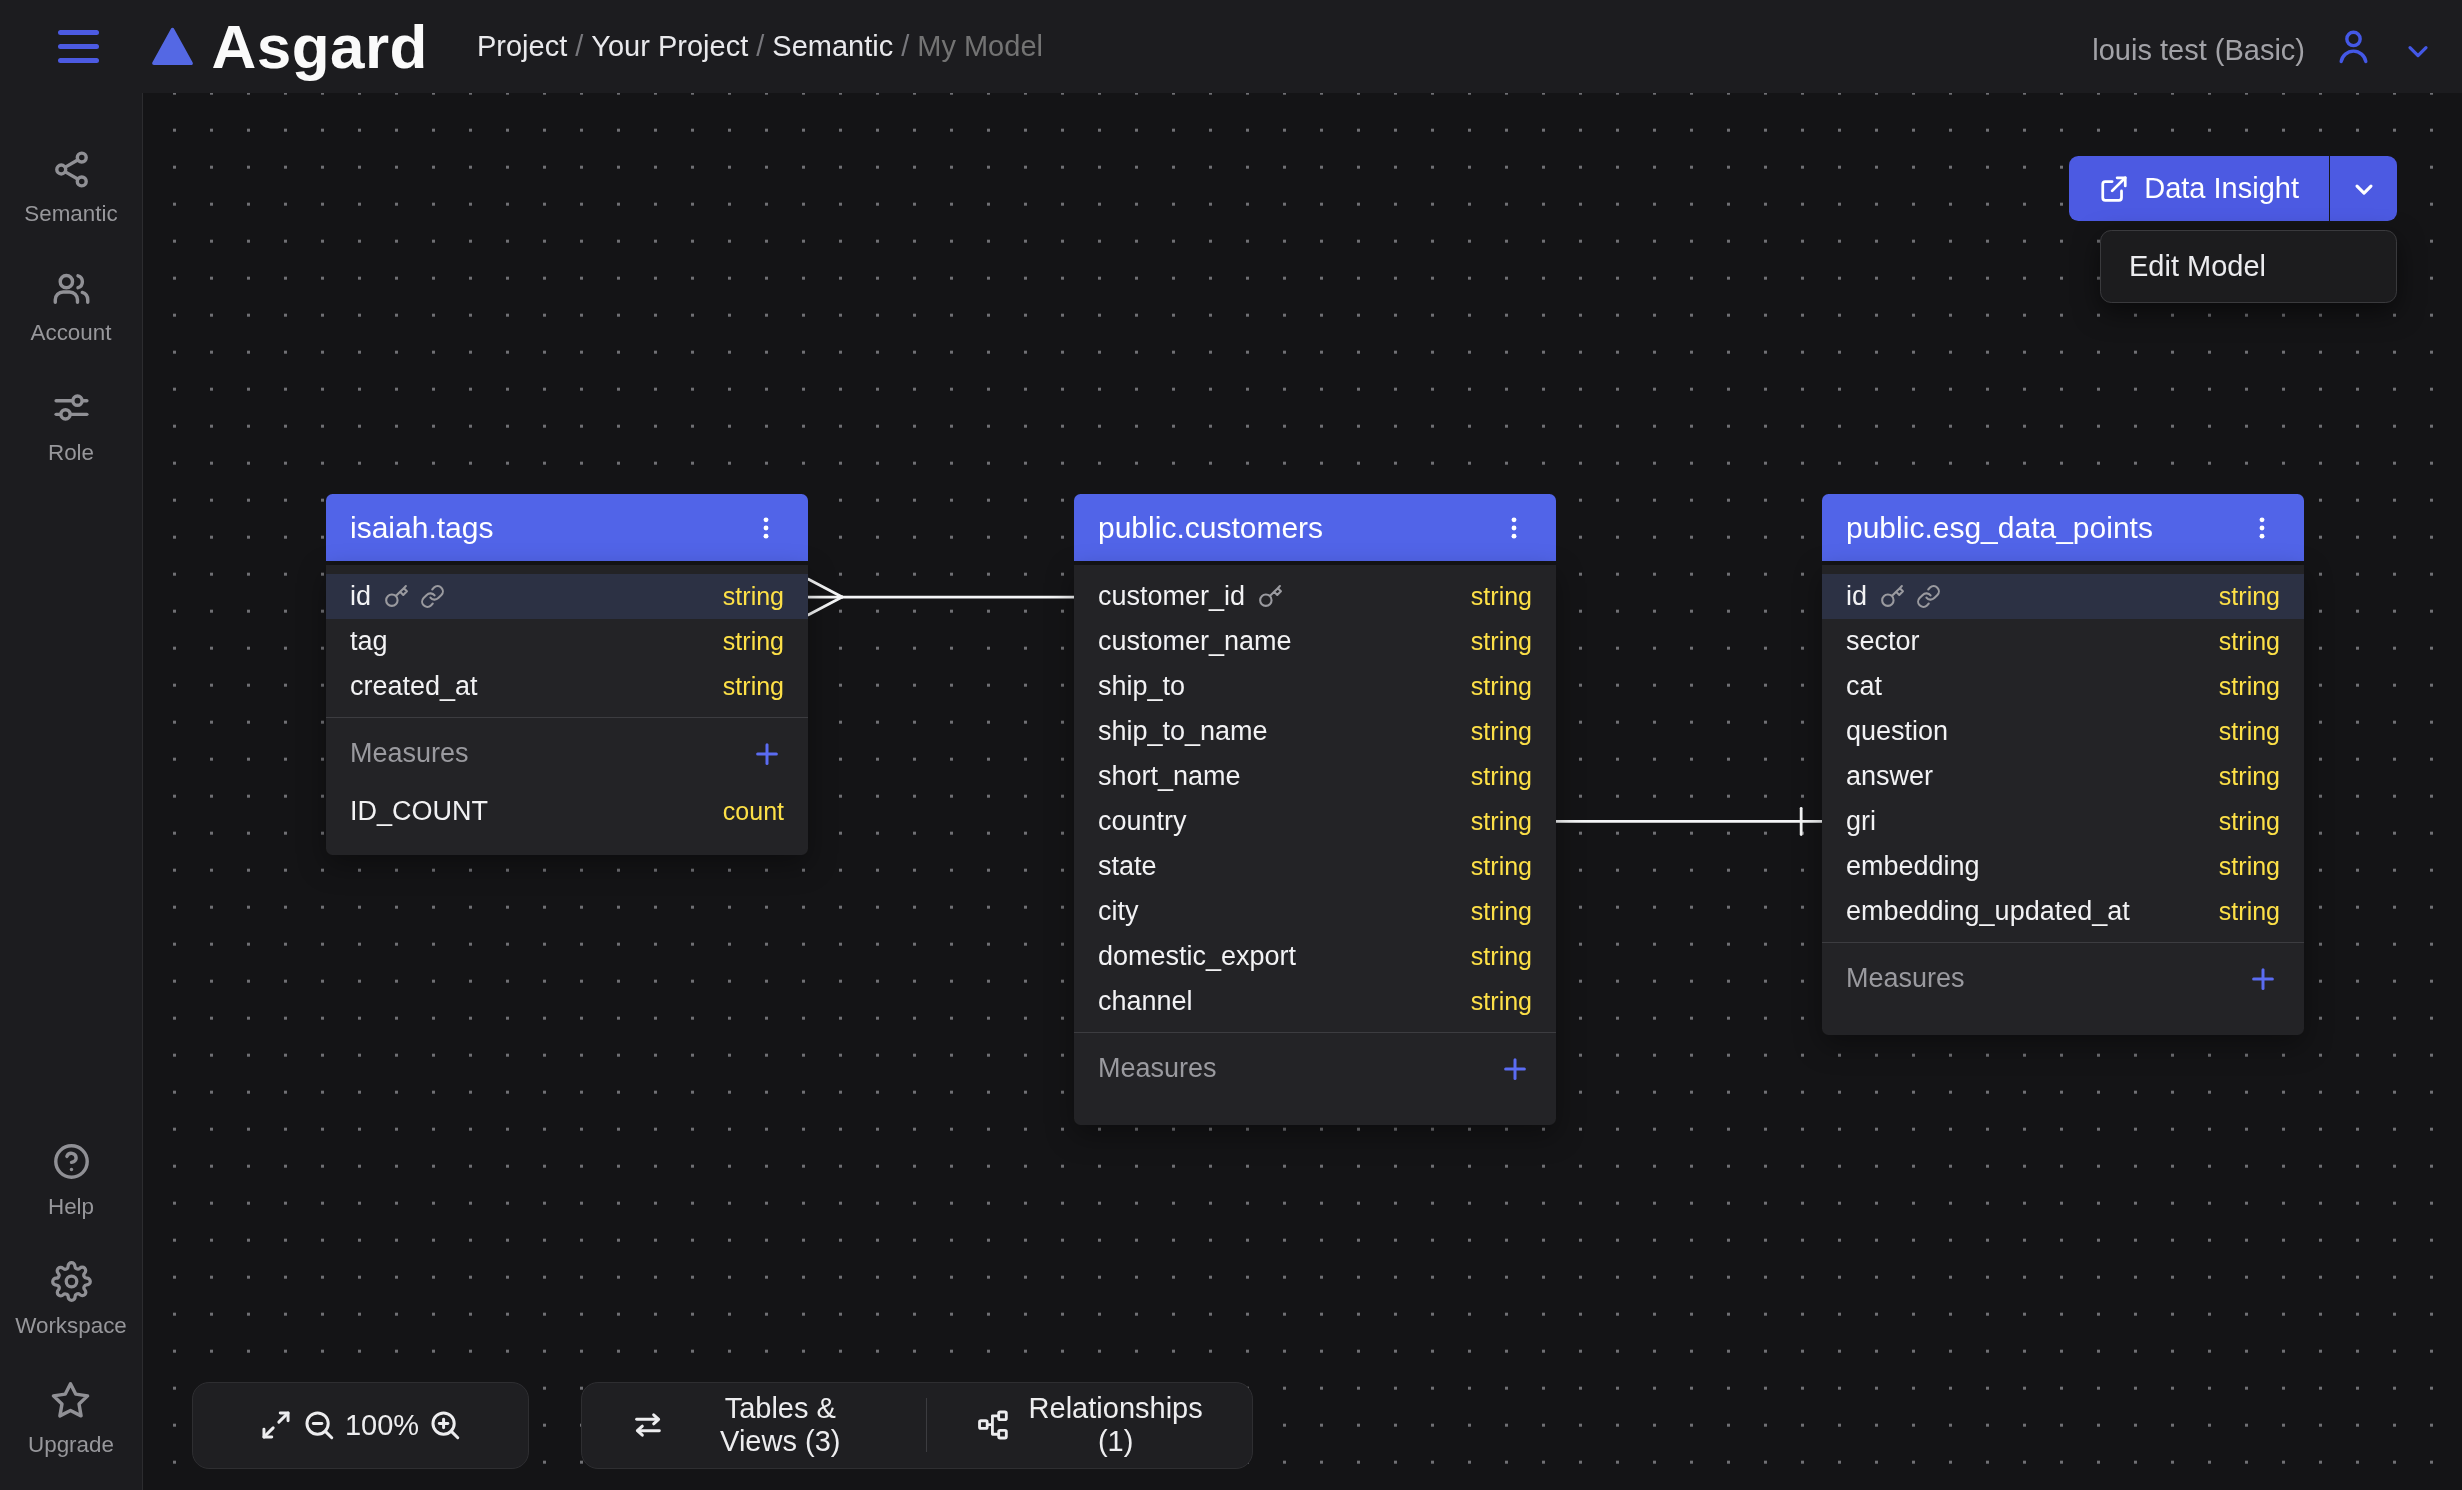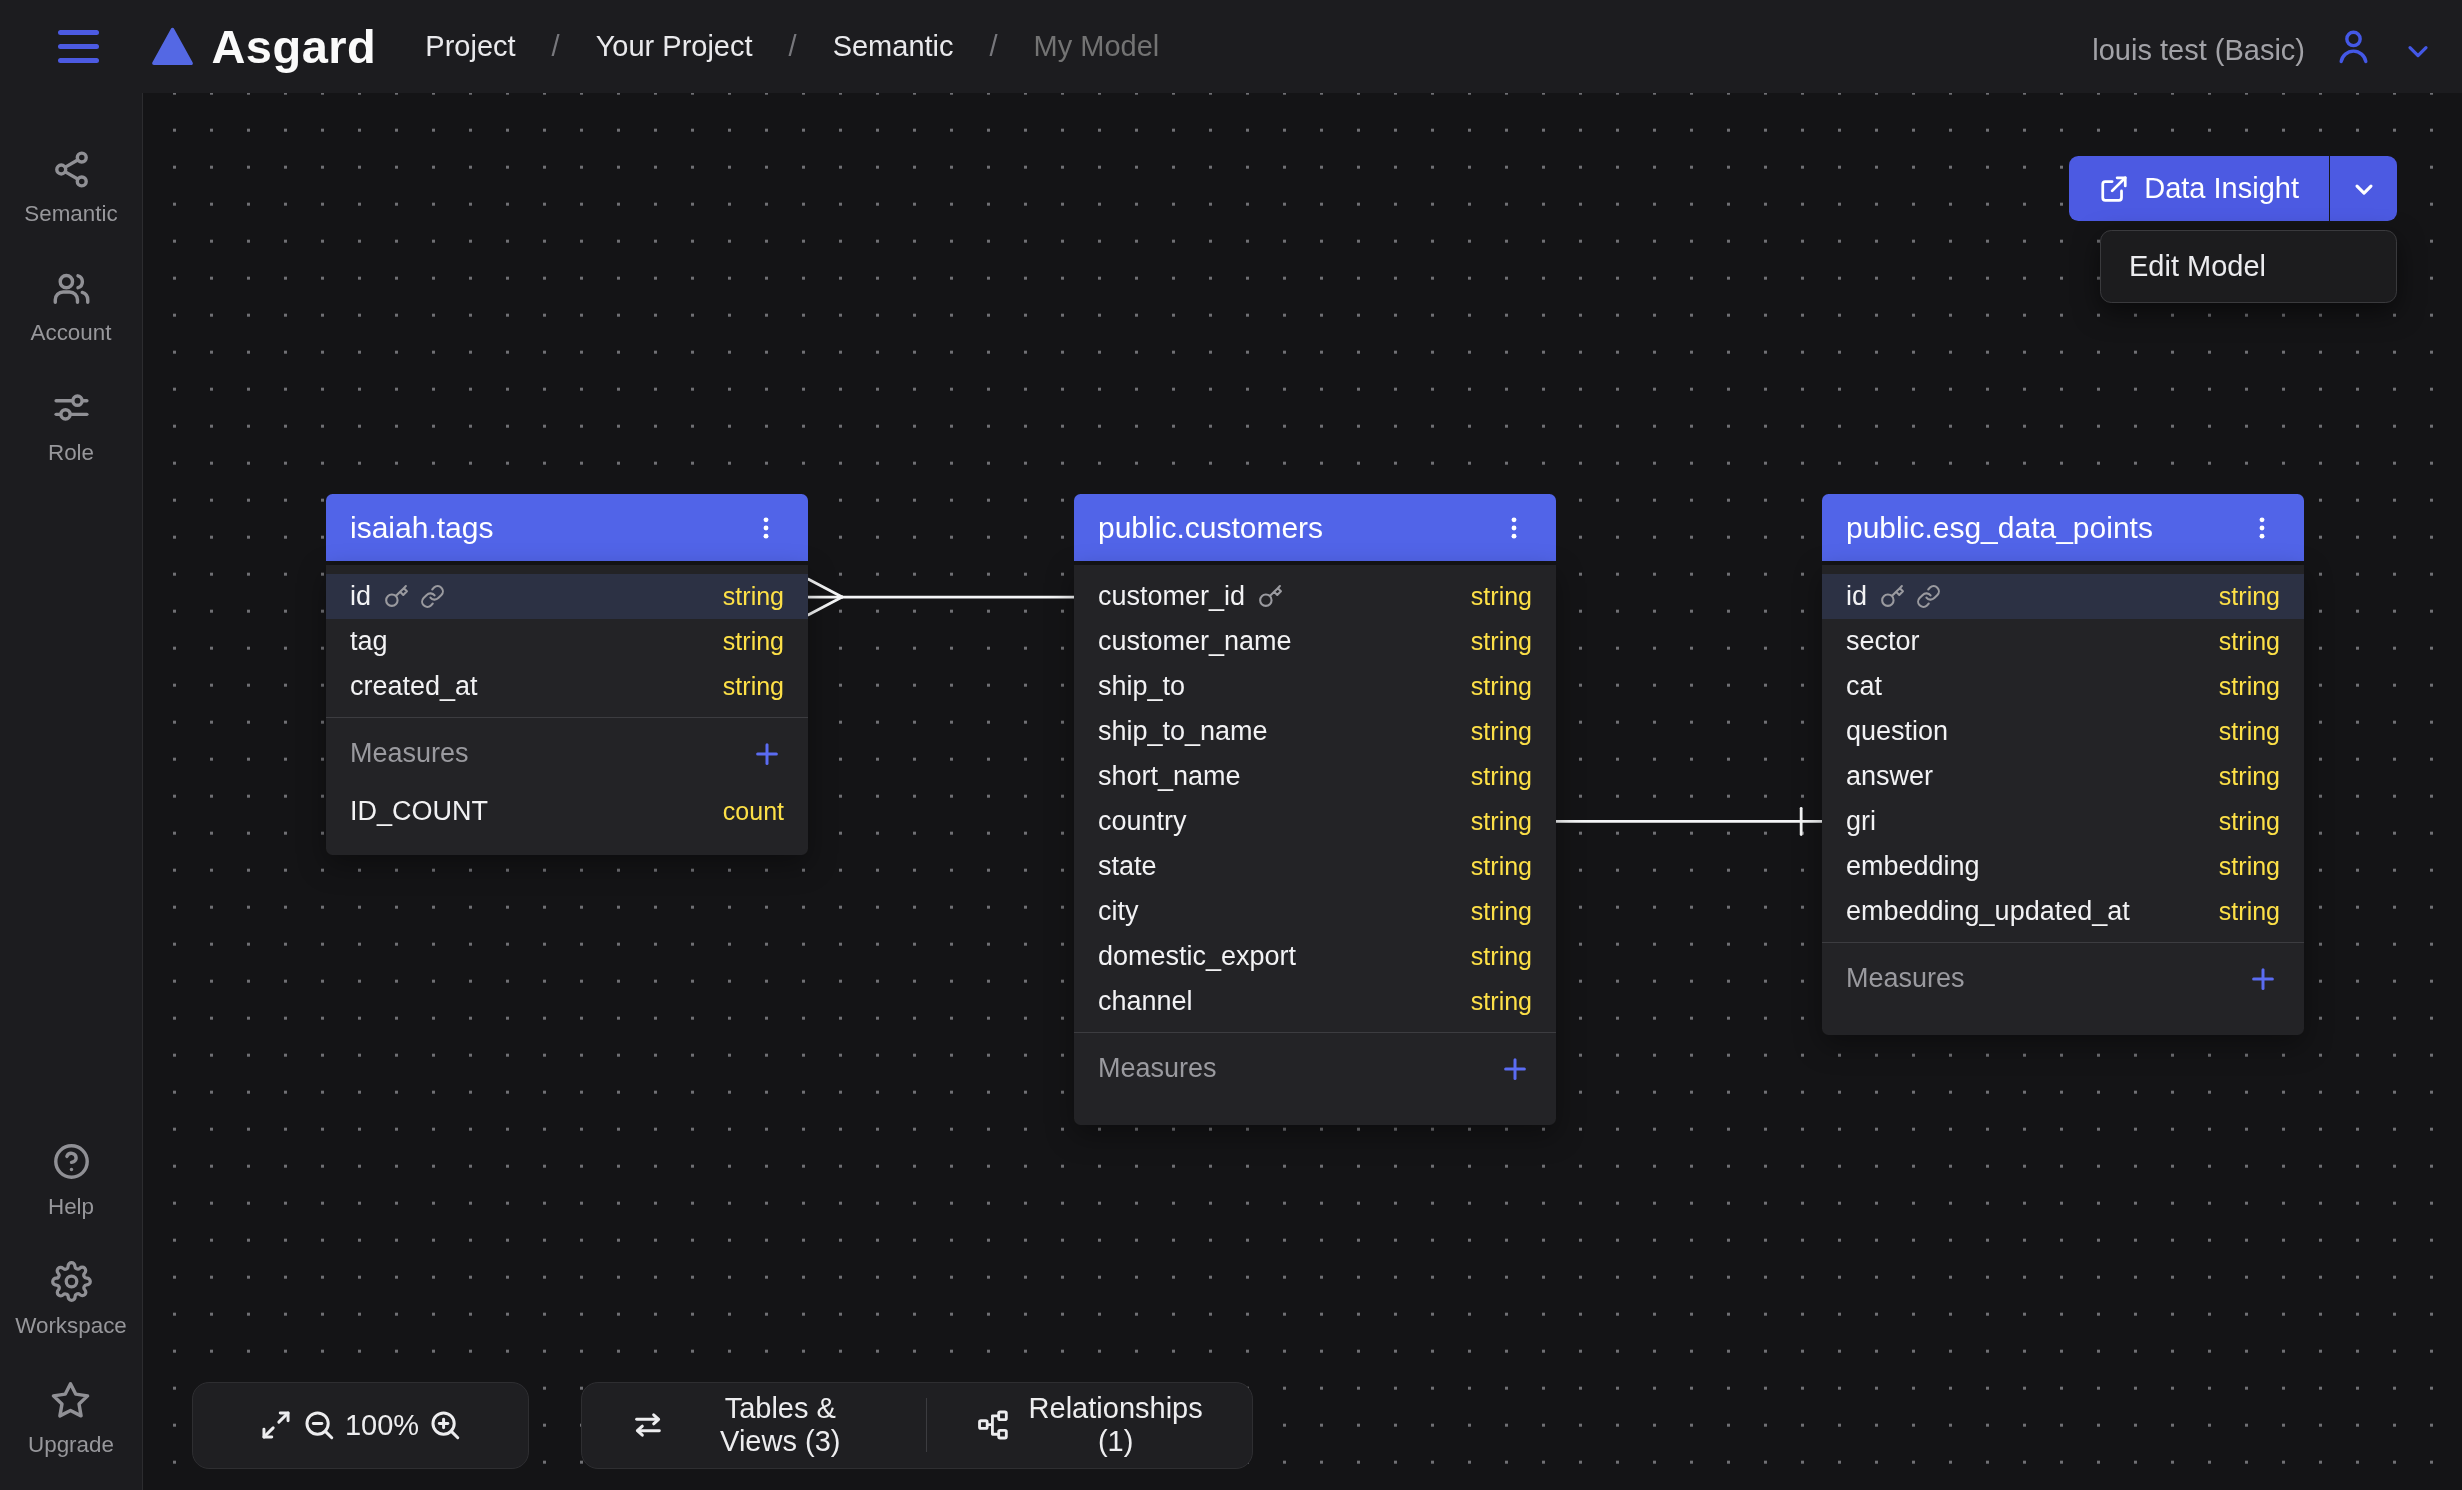--- a/index.html
+++ b/index.html
@@ -11,22 +11,22 @@
   html,body{width:2462px;height:1490px;overflow:hidden;background:var(--canvas-bg);
     font-family:"Liberation Sans",sans-serif;-webkit-font-smoothing:antialiased}
   .app{width:2462px;height:1490px;display:flex;flex-direction:column}
 
   
   .topbar{height:93px;flex:0 0 93px;background:var(--panel-bg);display:flex;align-items:center;
     padding:0 28px 0 54px}
   .hamburger{display:flex;flex-direction:column;gap:8.4px;background:none;border:none;cursor:pointer;padding:3.7px}
   .hamburger span{display:block;width:41px;height:5.6px;border-radius:2.8px;background:var(--accent)}
   .logo{display:flex;align-items:center;gap:17px;margin-left:49px}
-  .brand{color:#fafafa;font-size:47px;font-weight:700;letter-spacing:0.5px}
-  .breadcrumb{display:flex;align-items:center;gap:36px;margin-left:49px;font-size:29px}
+  .brand{color:#fafafa;font-size:62px;font-weight:700;letter-spacing:0.5px}
+  .breadcrumb{display:flex;align-items:center;gap:8px;margin-left:49px;font-size:29px}
   .bc-item{color:#e9e9ec}
   .bc-item.muted{color:#737373}
   .bc-sep{color:#77777c}
   .top-right{margin-left:auto;display:flex;align-items:flex-end;gap:28px}
   .user-label{color:#a2a2a7;font-size:29px}
   .icon{display:inline-flex;align-items:center;justify-content:center}
   .icon svg{display:block}
 
   
   .shell{flex:1;display:flex;min-height:0}

